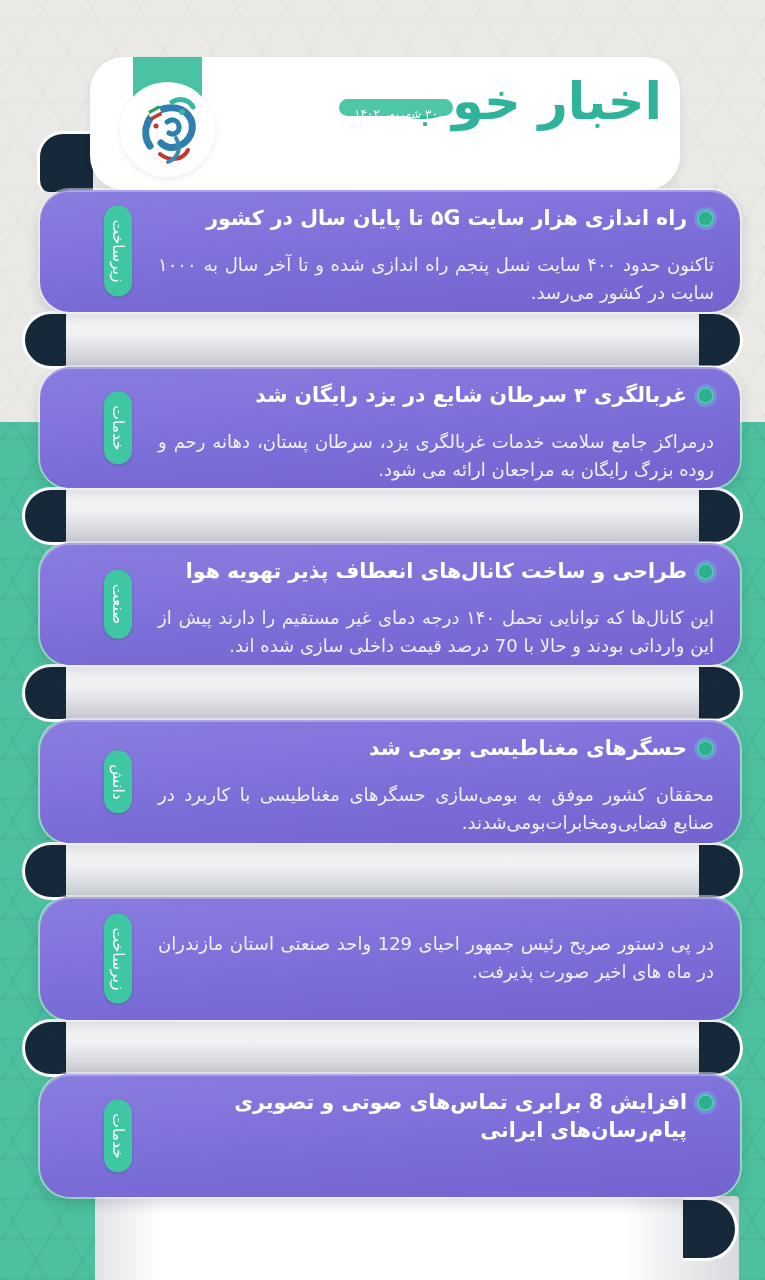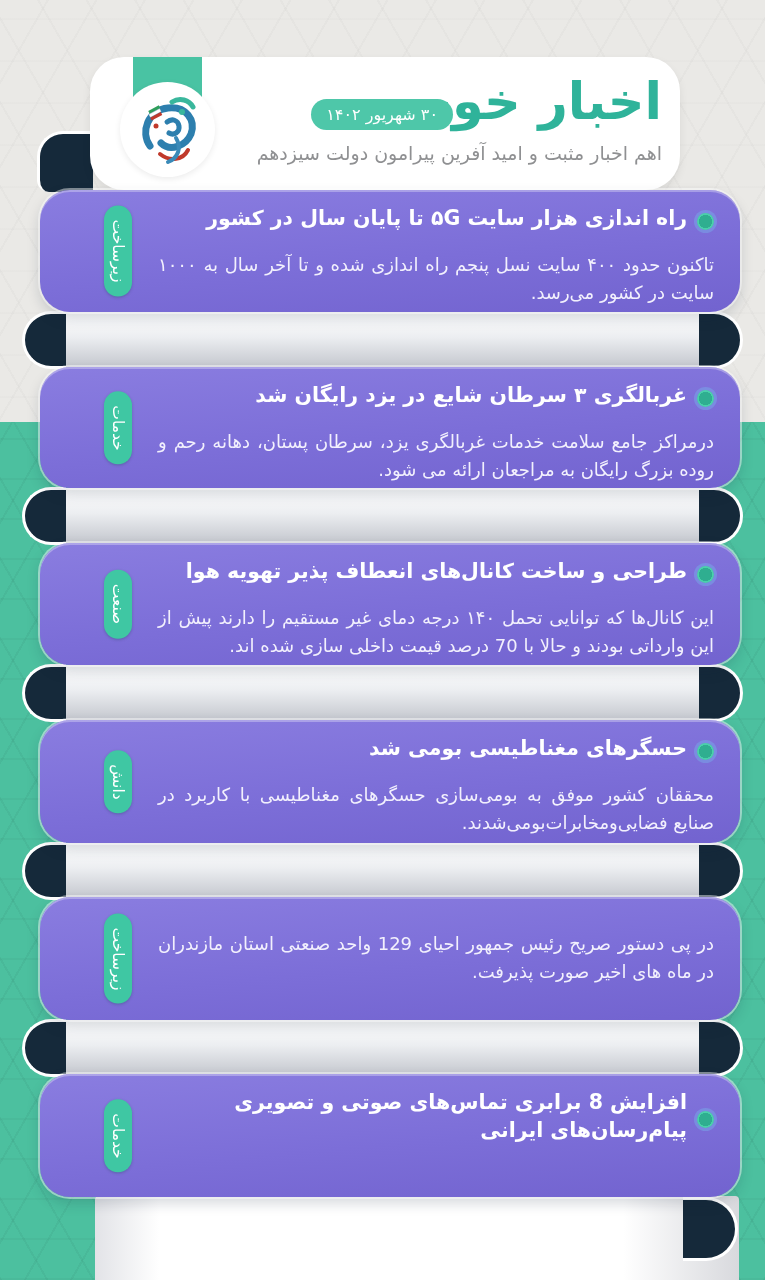--- a/index.html
+++ b/index.html
@@ -31,23 +31,23 @@
     position:absolute;left:90px;top:57px;width:590px;height:133px;
     background:#ffffff;border-radius:34px;z-index:3;
     box-shadow:0 4px 10px rgba(0,0,0,0.07);
   }
   .header-title{
     position:absolute;right:103px;top:72px;z-index:5;
     font-size:51px;font-weight:bold;color:#2fb39a;letter-spacing:-1px;
   }
   .date-pill{
     position:absolute;right:312px;top:99px;z-index:5;
-    height:31px;line-height:31px;padding:0 15px;
+    height:17px;line-height:31px;padding:0 15px;
     background:#4ec7a9;border-radius:16px;
-    color:#ffffff;font-size:16px;white-space:nowrap;
+    color:#ffffff;font-size:12px;white-space:nowrap;text-decoration:underline;
   }
   .header-sub{
     position:absolute;right:103px;top:142px;z-index:5;
     font-size:19px;color:#8f9092;white-space:nowrap;
   }
   .ribbon{
     position:absolute;left:133px;top:57px;width:69px;height:47px;
     background:#49c3a3;z-index:4;
   }
   .logo-circle{
@@ -85,21 +85,21 @@
 
   
   .card{
     position:absolute;left:40px;width:700px;z-index:3;
     background:linear-gradient(175deg,#8a7de0 0%,#7c6ed8 55%,#7263cf 100%);
     border-radius:30px;box-sizing:border-box;
     padding:15px 26px 10px 118px;
     box-shadow:0 0 0 2px rgba(255,255,255,0.45), inset 0 2px 0 rgba(255,255,255,0.3), 0 6px 14px rgba(15,35,55,0.18);
     color:#ffffff;
   }
-  .card-title-row{display:flex;align-items:center;gap:10px;}
+  .card-title-row{display:flex;align-items:flex-start;gap:10px;}
   .bullet{
     flex:0 0 auto;width:17px;height:17px;margin-top:5px;border-radius:50%;
     background:radial-gradient(circle at 50% 50%, #2fae90 0 55%, #4ad0ab 56% 100%);
     box-shadow:0 0 0 3px rgba(120,175,235,0.45);
   }
   .card-title{font-size:20.5px;font-weight:bold;line-height:1.35;color:#ffffff;}
   .card-body{
     margin-top:18px;font-size:18px;line-height:1.55;color:#f2f0fd;
     text-align:justify;text-align-last:right;
   }
@@ -145,21 +145,20 @@
       <rect x="28" y="26" width="12" height="3.2" fill="#2e9e5b" transform="rotate(-28 34 27)"></rect>
       <rect x="29" y="29.4" width="12" height="3.2" fill="#ffffff" transform="rotate(-28 35 31)" stroke="#dddddd" stroke-width="0.4"></rect>
       <rect x="30" y="32.8" width="12" height="3.2" fill="#c0392b" transform="rotate(-28 36 34)"></rect>
       <circle cx="62" cy="30" r="3" fill="#39b79c"></circle>
       <circle cx="36" cy="44" r="2.5" fill="#c0392b"></circle>
       <path d="M56 56 C 62 66, 58 76, 48 80" stroke="#3a8ab8" stroke-width="4" fill="none" stroke-linecap="round"></path>
     </svg>
   </div>
   <div class="header-title">اخبار خوب</div>
   <div class="date-pill">۳۰ شهریور ۱۴۰۲</div>
-  <div class="header-sub">اهم اخبار مثبت و امید آفرین پیرامون دولت سیزدهم</div>
 
   <div class="band b1">
     <div class="white"></div>
     <div class="cap left"></div>
     <div class="cap right"></div>
   </div>
   <div class="band b2">
     <div class="white"></div>
     <div class="cap left"></div>
     <div class="cap right"></div>

